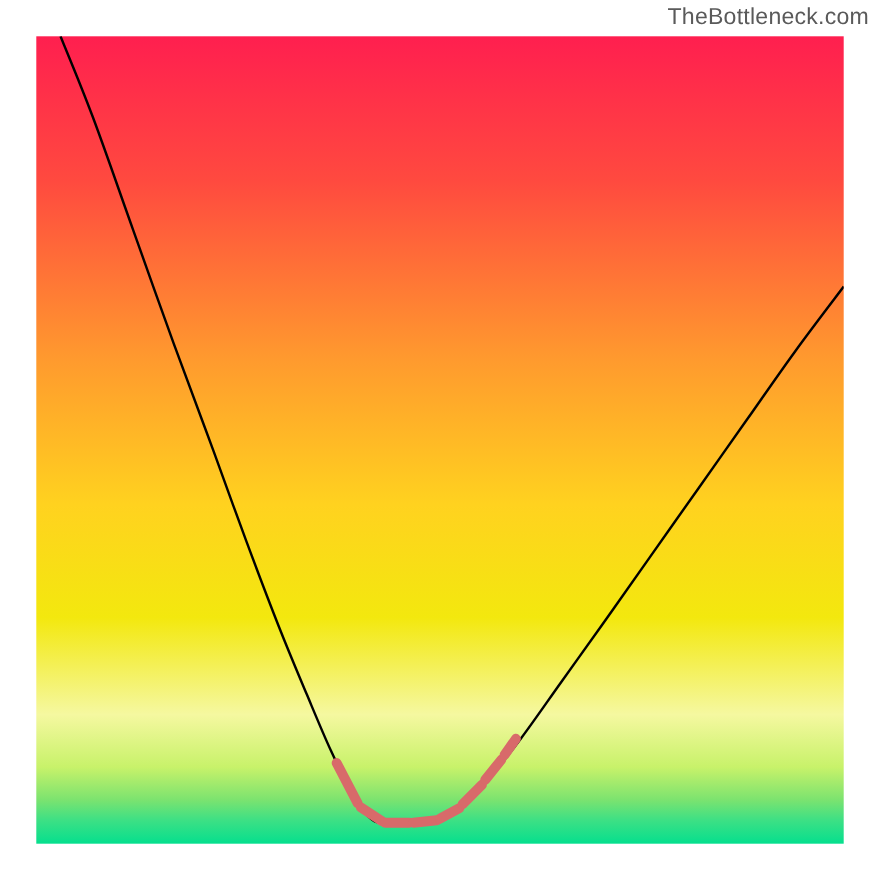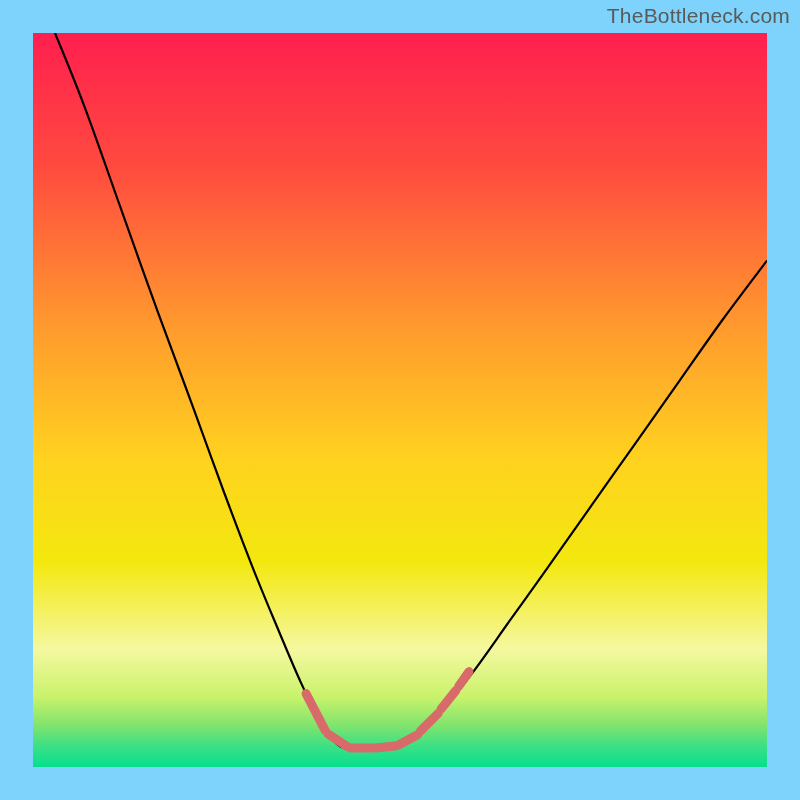--- a/index.html
+++ b/index.html
@@ -10,21 +10,21 @@
     background: #000;
     overflow: hidden;
     font-family: Arial, Helvetica, sans-serif;
   }
   .frame {
     position: absolute;
     left: 0;
     top: 0;
     width: 800px;
     height: 800px;
-    background: #7dd3fc;
+    background: #ffffff;
   }
   .watermark {
     position: absolute;
     top: 4px;
     right: 10px;
     color: #5a5a5a;
     font-size: 21px;
     letter-spacing: 0.2px;
     font-weight: 400;
   }

